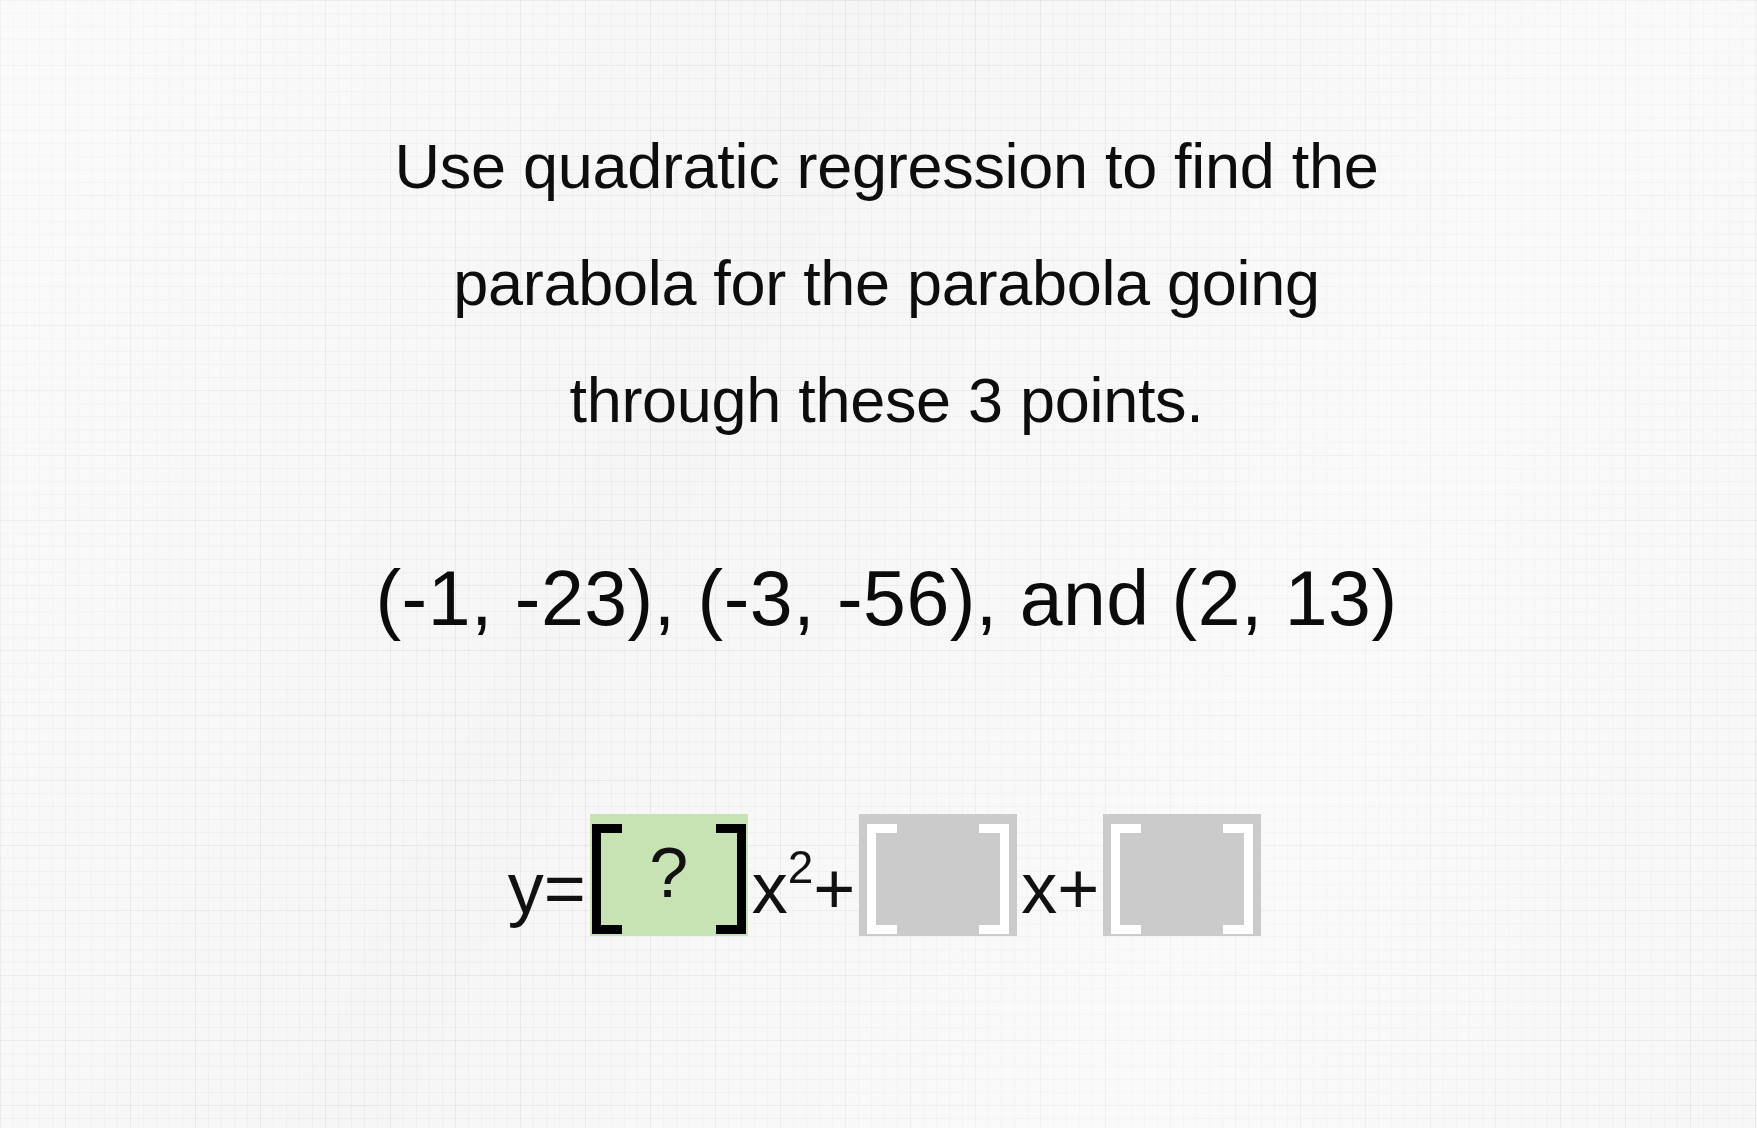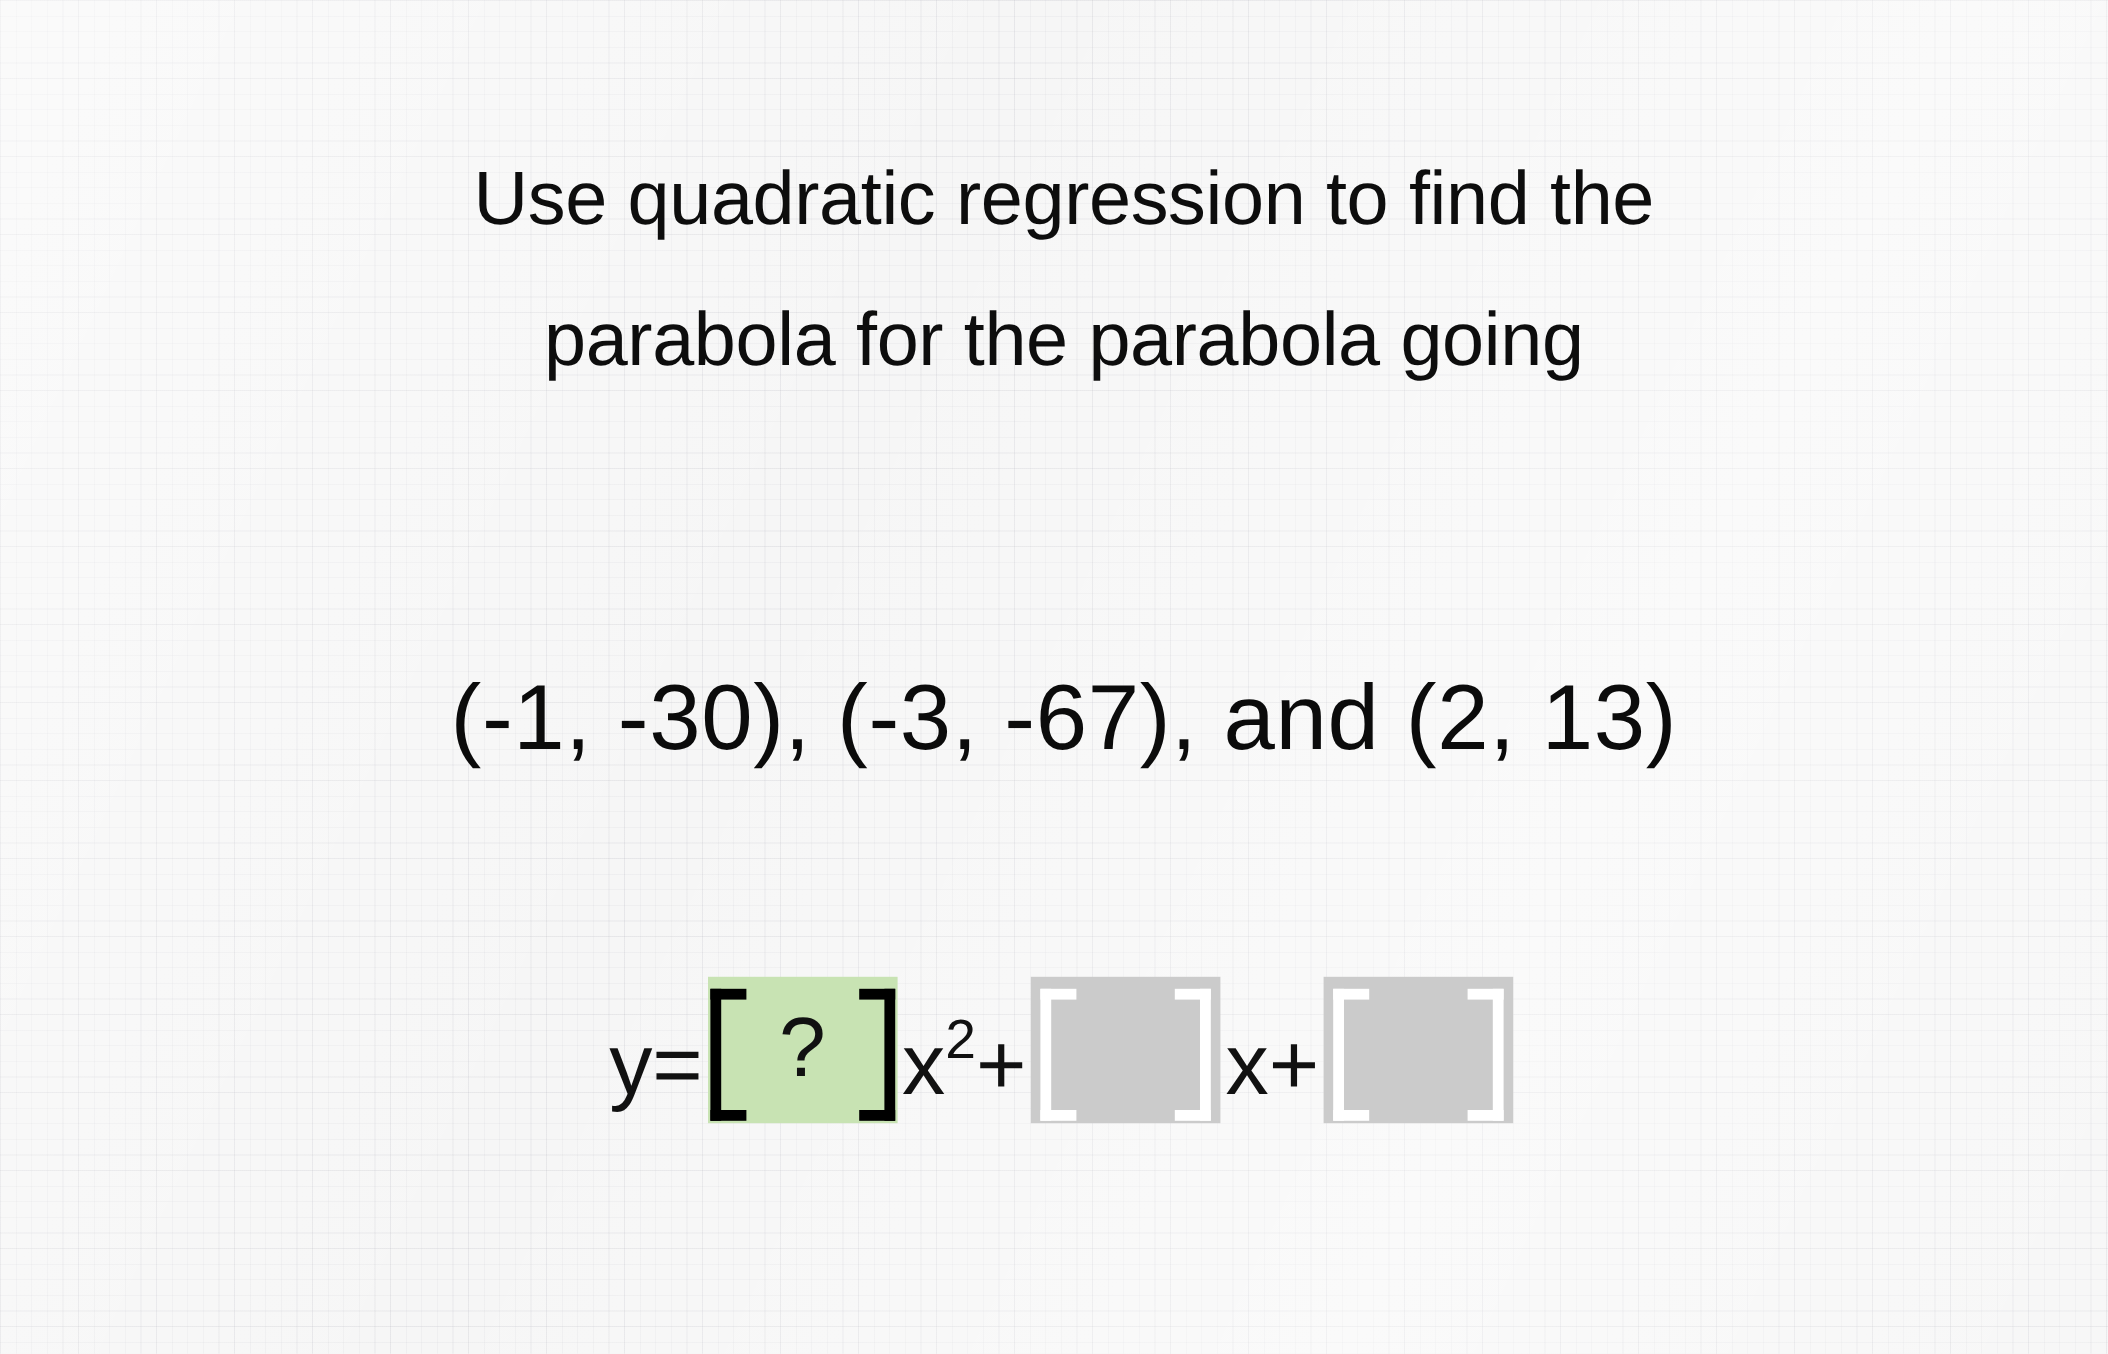--- a/index.html
+++ b/index.html
@@ -165,23 +165,24 @@
 <body>
 
 <div id="paper-bg"></div>
 <div id="paper-sheen"></div>
 
 <div id="content">
 
   <div id="prompt">
     <span class="pline">Use quadratic regression to find the</span>
     <span class="pline">parabola for the parabola going</span>
+    <span class="pline">through these 3 points.</span>
   </div>
 
-  <div id="points-line">(-1, -30), (-3, -67), and (2, 13)</div>
+  <div id="points-line">(-1, -23), (-3, -56), and (2, 13)</div>
 
   <div id="equation">
 
     <span class="eq-var">y</span>
     <span class="eq-tok">=</span>
 
     <span class="blank green">
       <span class="bk-fill"></span>
       <span class="bk-l"></span>
       <span class="bk-r"></span>

